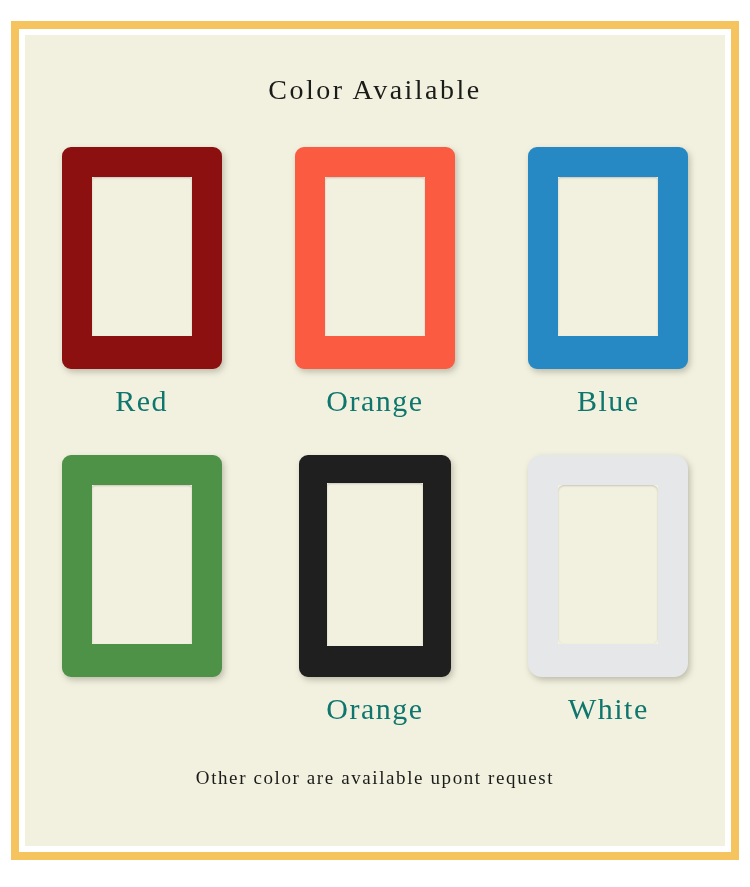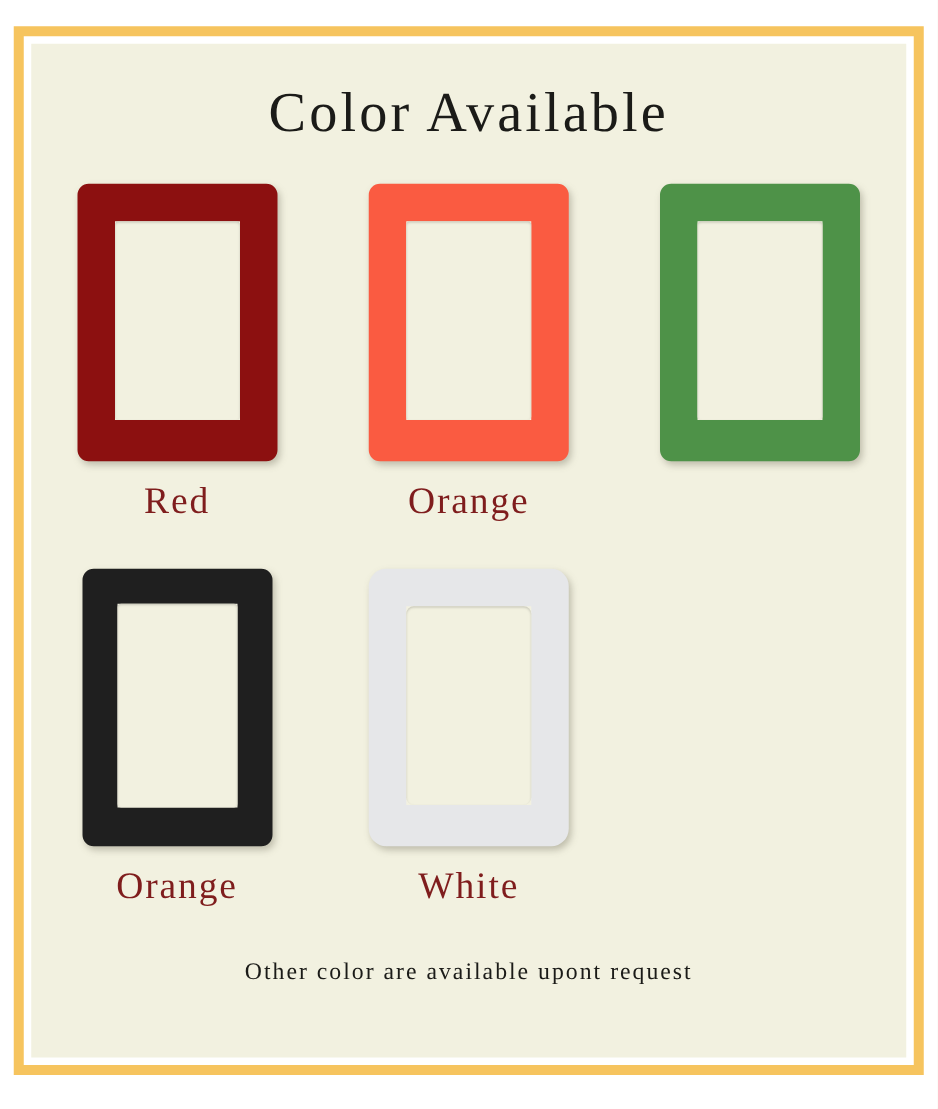--- a/index.html
+++ b/index.html
@@ -34,21 +34,21 @@
     background: #F2F1E0;
   }
 
   
   .title {
     position: absolute;
     left: 0;
     right: 0;
     top: 33px;
     text-align: center;
-    font-size: 45px;
+    font-size: 28px;
     line-height: 44px;
     letter-spacing: 2.5px;
     color: #1b1b18;
     font-family: "Liberation Serif", "DejaVu Serif", serif;
     white-space: nowrap;
   }
 
   
   .grid {
     position: absolute;
@@ -92,21 +92,21 @@
   .frame.green  { border-width: 30px 30px 33px 30px; border-color: #4E9248; }
   .frame.black  { border-width: 28px 28px 31px 28px; border-color: #1F1F1F; width: 152px; }
   .frame.white  { border-width: 30px 30px 33px 30px; border-color: #E6E7E9; border-radius: 14px; }
   .frame.white .frame-aperture { border-radius: 6px; }
 
   .swatch-label {
     margin-top: 14px;
     font-size: 30px;
     line-height: 36px;
     letter-spacing: 1.5px;
-    color: #7f1d1d;
+    color: #0f766e;
     font-family: "Liberation Serif", "DejaVu Serif", serif;
     white-space: nowrap;
   }
 
   
   .footnote {
     position: absolute;
     left: 0;
     right: 0;
     bottom: 55px;
@@ -137,20 +137,26 @@
         <div class="swatch-label">Red</div>
       </div>
 
       <div class="cell">
         <div class="frame orange">
           <div class="frame-aperture"></div>
         </div>
         <div class="swatch-label">Orange</div>
       </div>
 
+      <div class="cell">
+        <div class="frame blue">
+          <div class="frame-aperture"></div>
+        </div>
+        <div class="swatch-label">Blue</div>
+      </div>
 
       <div class="cell">
         <div class="frame green">
           <div class="frame-aperture"></div>
         </div>
       </div>
 
       <div class="cell">
         <div class="frame black">
           <div class="frame-aperture"></div>

